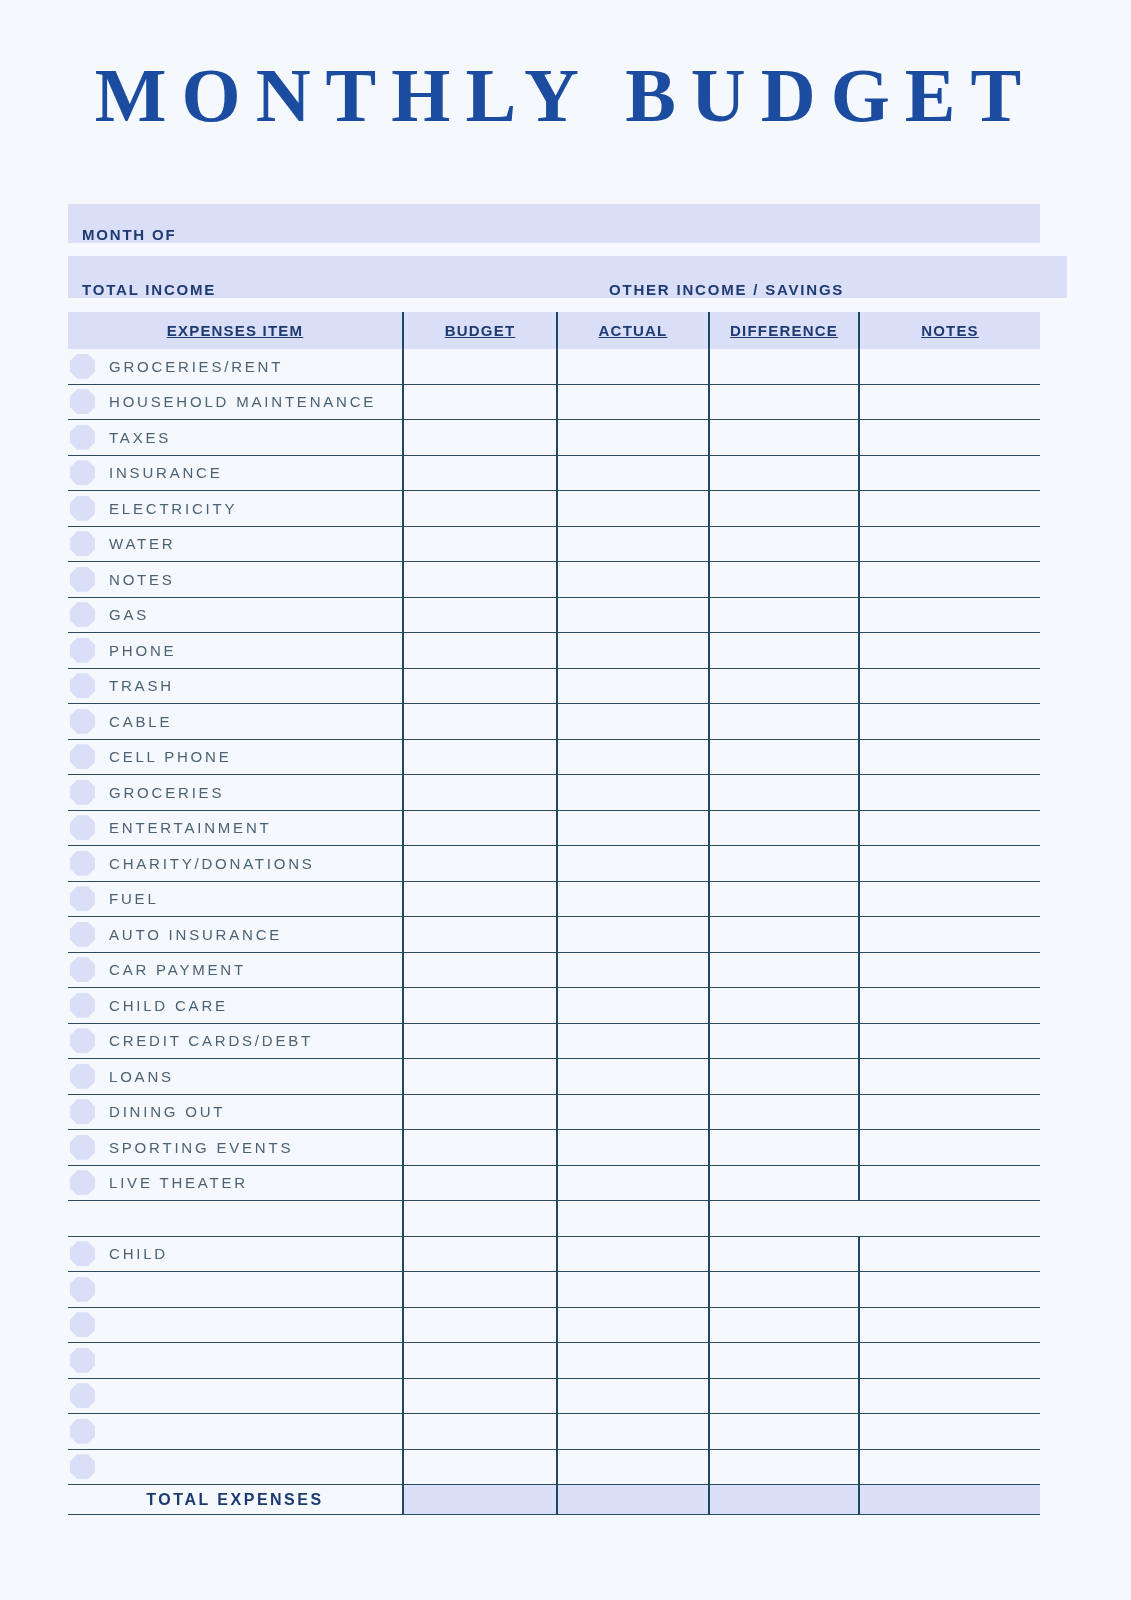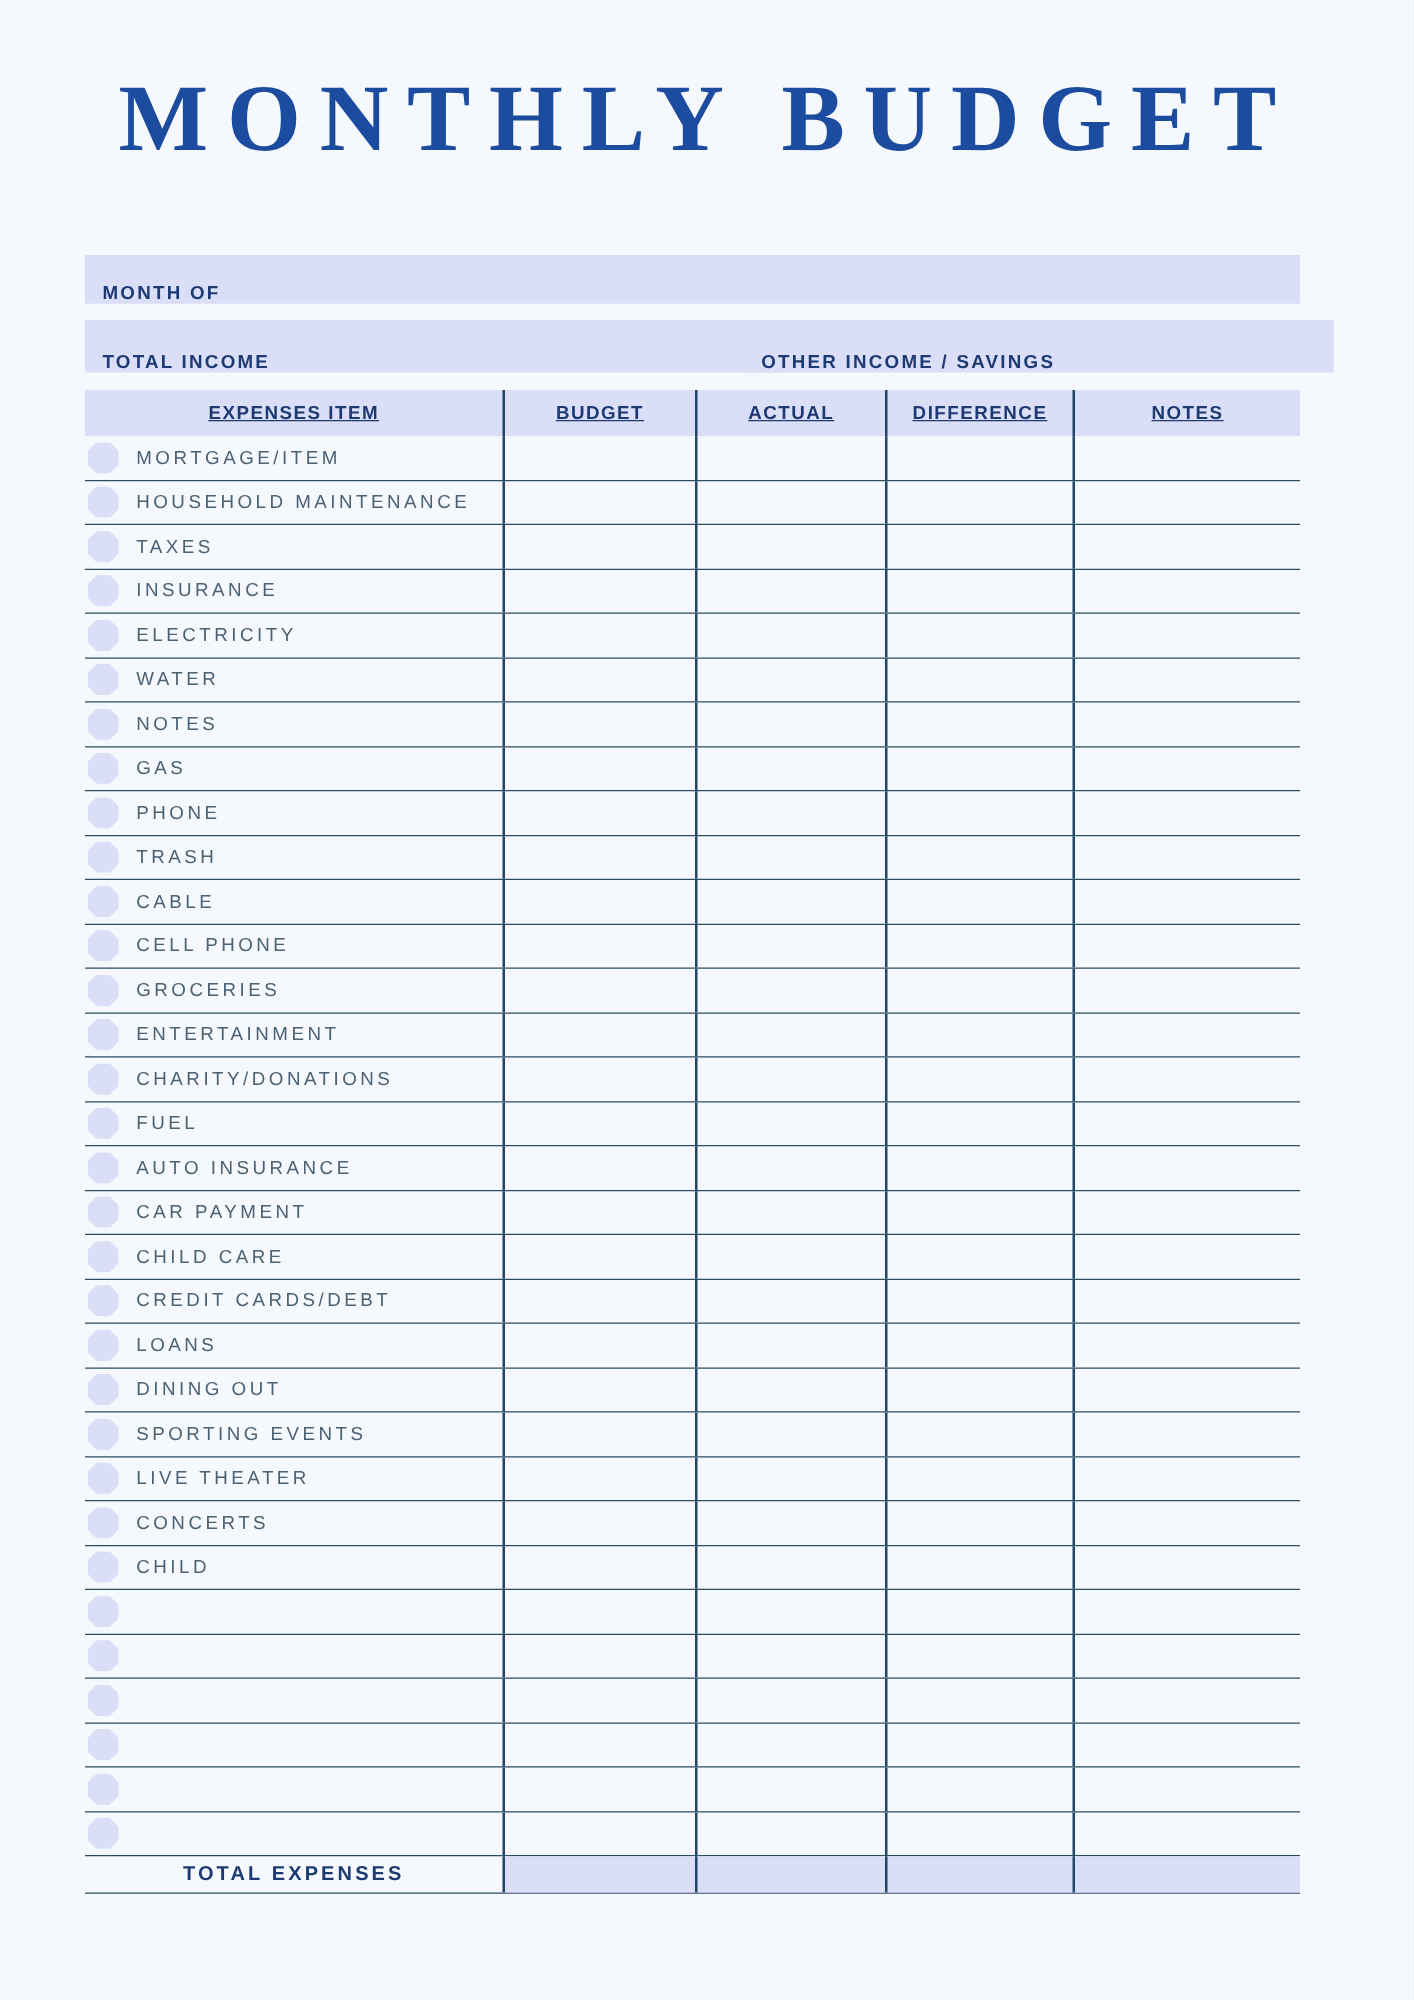--- a/index.html
+++ b/index.html
@@ -121,21 +121,21 @@
       <div class="cell">BUDGET</div>
       <div class="cell">ACTUAL</div>
       <div class="cell">DIFFERENCE</div>
       <div class="cell">NOTES</div>
     </div>
 
     <div>
   <div class="grid-row body-row">
     <div class="cell c1">
       <span class="bullet"></span>
-      <span class="item-label">MORTGAGE/ITEM</span>
+      <span class="item-label">GROCERIES/RENT</span>
     </div>
     <div class="cell"></div>
     <div class="cell"></div>
     <div class="cell"></div>
     <div class="cell"></div>
   </div>
 
   <div class="grid-row body-row">
     <div class="cell c1">
       <span class="bullet"></span>
@@ -383,24 +383,20 @@
       <span class="bullet"></span>
       <span class="item-label">LIVE THEATER</span>
     </div>
     <div class="cell"></div>
     <div class="cell"></div>
     <div class="cell"></div>
     <div class="cell"></div>
   </div>
 
   <div class="grid-row body-row">
-    <div class="cell c1">
-      <span class="bullet"></span>
-      <span class="item-label">CONCERTS</span>
-    </div>
     <div class="cell"></div>
     <div class="cell"></div>
     <div class="cell"></div>
     <div class="cell"></div>
   </div>
 
   <div class="grid-row body-row">
     <div class="cell c1">
       <span class="bullet"></span>
       <span class="item-label">CHILD</span>

